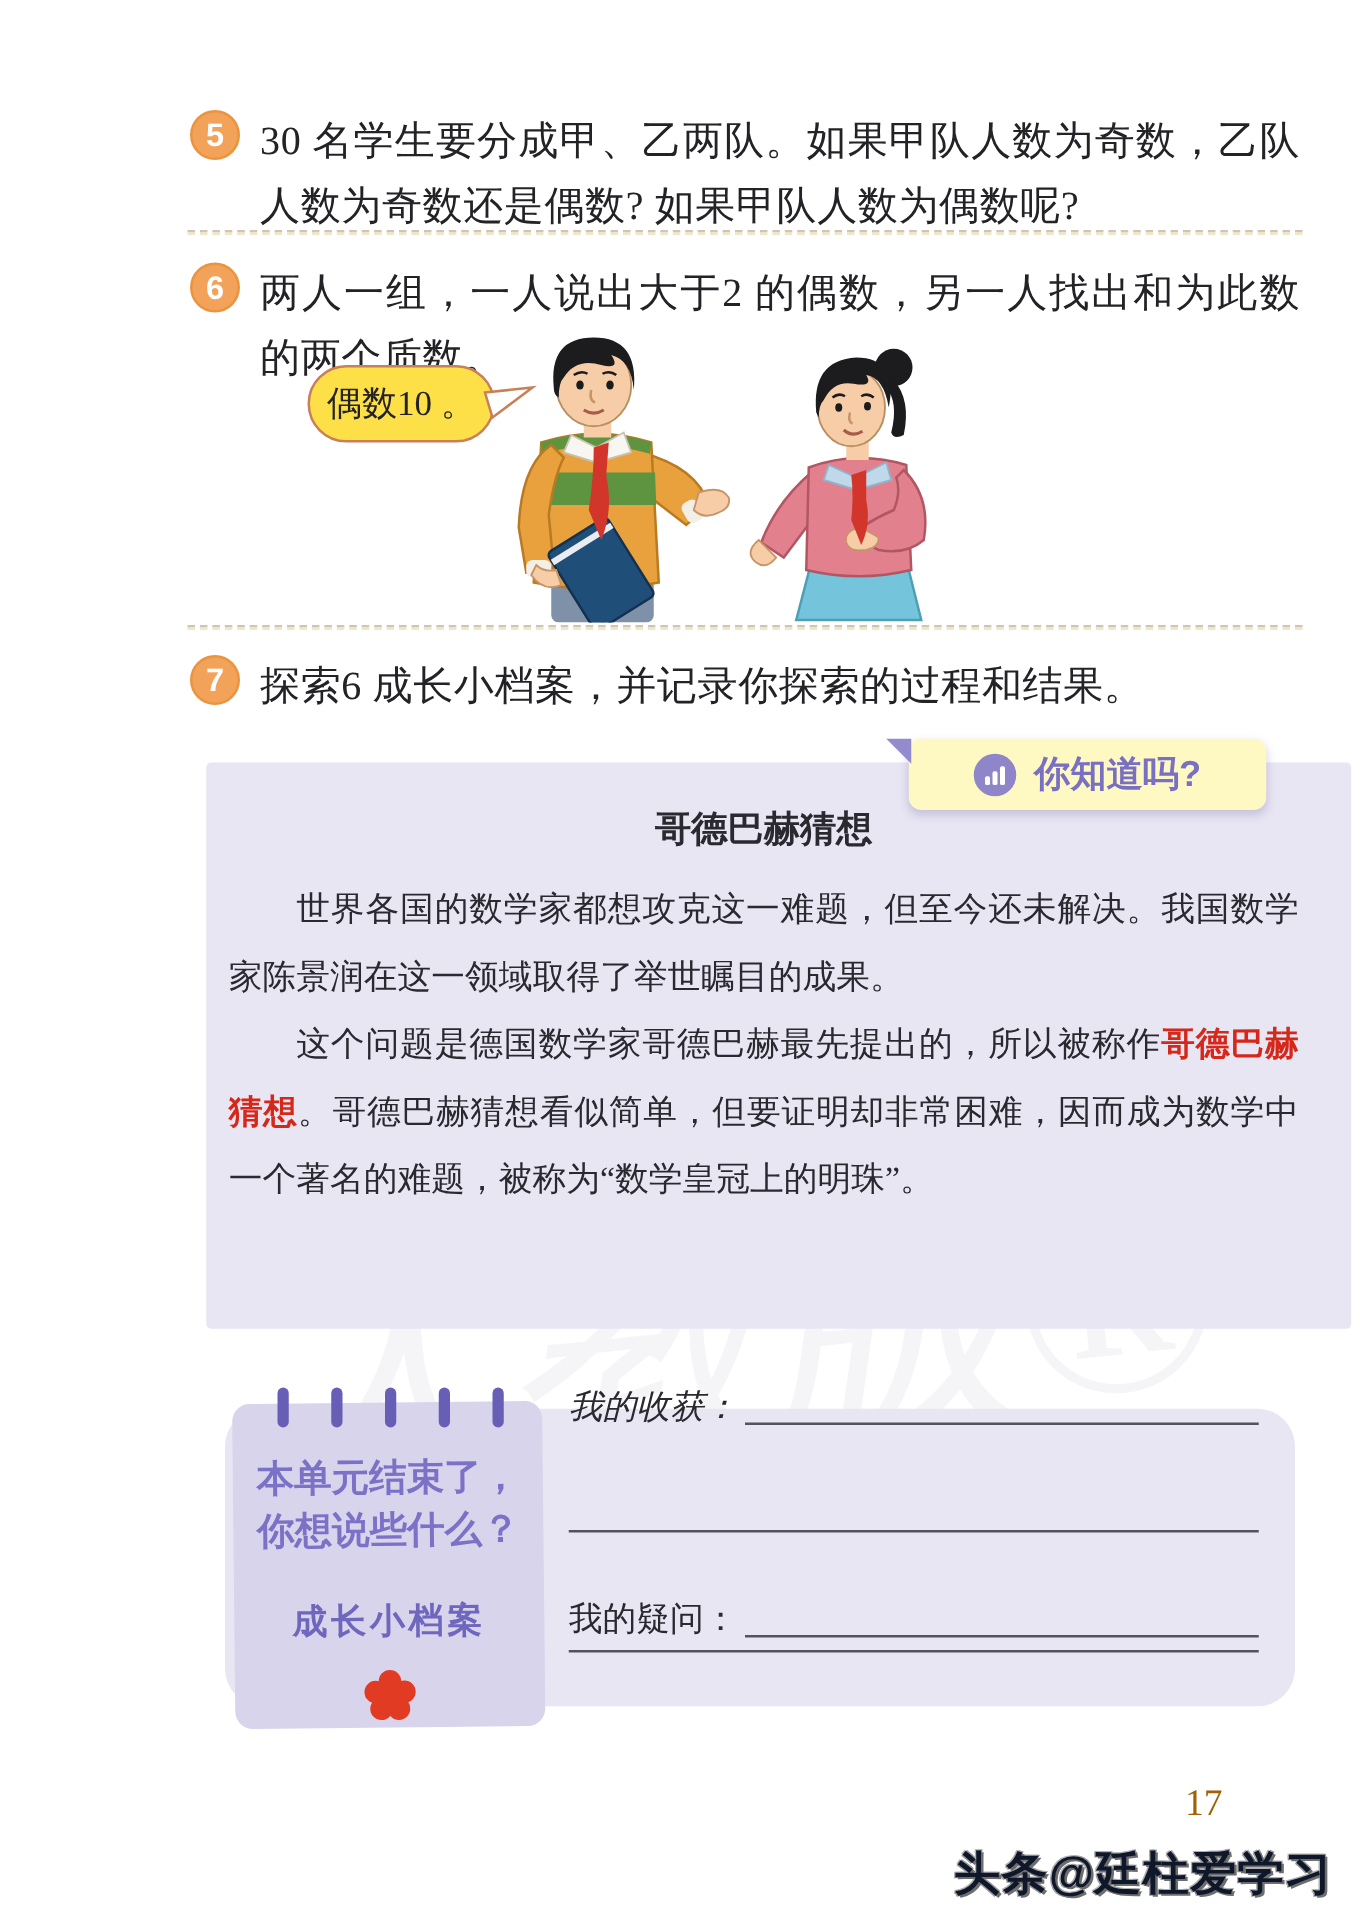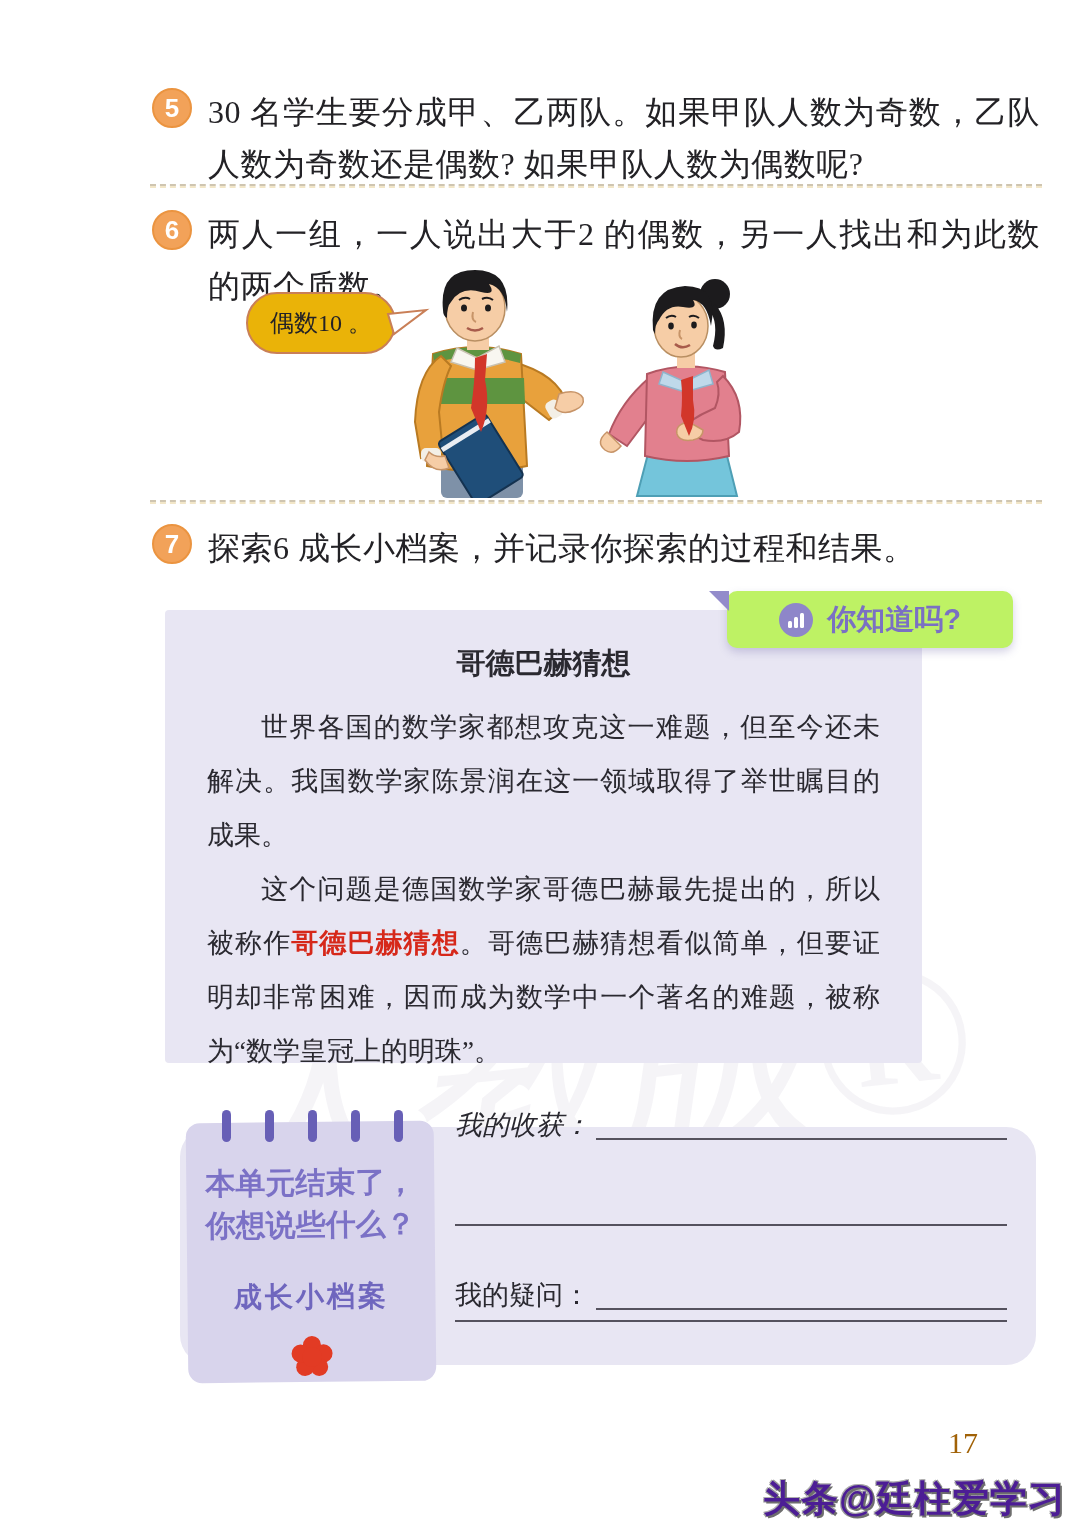--- a/index.html
+++ b/index.html
@@ -19,43 +19,43 @@
   .q5{top:86px;}
   .q6{top:208px;}
   .q7{top:522px;}
   
   .divider{position:absolute;left:150px;width:892px;height:0;
     border-top:2px dashed #CFC5B0;border-bottom:2px dashed #F2E6C8;}
   .d1{top:184px;}
   .d2{top:500px;}
   
   .bubble{
-    position:absolute;background:#eab308;border:2px solid #C97F57;border-radius:32px;
+    position:absolute;background:#fde047;border:2px solid #C97F57;border-radius:32px;
     display:flex;align-items:center;justify-content:center;
-    font-size:24px;color:#232226;z-index:3;
+    font-size:28px;color:#232226;z-index:3;
   }
   .bubble-left{left:246px;top:292px;width:146px;height:58px;}
   .bubble-right{left:782px;top:306px;width:132px;height:58px;}
   .tail{position:absolute;width:40px;height:30px;overflow:visible;}
   .tail-left{right:-34px;top:14px;}
   .tail-right{left:-32px;top:16px;}
   .figure{position:absolute;z-index:2;}
   .fig-boy{left:363px;top:262px;}
   .fig-girl{left:597px;top:274px;}
   
   .kb-box{
-    position:absolute;left:165px;top:610px;width:757px;height:453px;border-radius:4px;
-    background:#E8E6F3;z-index:1;box-sizing:border-box;padding:34px 42px 0 42px;
+    position:absolute;left:165px;top:610px;width:916px;height:453px;border-radius:4px;
+    background:#E8E6F3;z-index:1;box-sizing:border-box;padding:34px 42px 0 18px;
   }
   .kb-title{margin:0 0 16px 0;text-align:center;font-size:29px;font-weight:bold;color:#2A2930;}
   .kb-p{margin:0;font-size:27px;line-height:54px;text-align:justify;text-indent:2em;color:#2A2930;}
   .kb-red{color:#D6281A;font-weight:bold;}
   .kb-tab{
     position:absolute;left:727px;top:591px;width:286px;height:57px;z-index:4;
-    background:#bef264;border-radius:10px;box-shadow:0 4px 8px rgba(100,92,160,0.28);
+    background:#fef9c3;border-radius:10px;box-shadow:0 4px 8px rgba(100,92,160,0.28);
     display:flex;align-items:center;justify-content:center;
   }
   .kb-fold{
     position:absolute;left:-18px;top:0;width:0;height:0;
     border-top:20px solid #938BCB;border-left:20px solid transparent;
   }
   .kb-tab-icon{
     width:34px;height:34px;border-radius:50%;background:#8E86C9;margin-right:14px;
     display:flex;align-items:center;justify-content:center;
   }
@@ -98,21 +98,21 @@
   .row-gain{top:1104px;font-style:italic;}
   .row-doubt{top:1246px;margin-top:28px;}
   .full-line{position:absolute;left:455px;width:552px;border-bottom:2px solid #55525E;z-index:3;}
   .fl1{top:1224px;}
   .fl2{top:1320px;}
   
   .page-num{position:absolute;left:948px;top:1426px;font-size:30px;color:#a16207;}
   .credit-wm{
     position:absolute;right:22px;top:1474px;z-index:5;
     font-family:"Liberation Sans",sans-serif;font-weight:bold;font-size:37px;letter-spacing:1px;
-    color:#4c1d95;text-shadow:2px 2px 0 #6E6E6E,-1px -1px 0 #AFAFAF,1px -1px 0 #9a9a9a,-1px 1px 0 #9a9a9a;text-align:right;
+    color:#0f172a;text-shadow:2px 2px 0 #6E6E6E,-1px -1px 0 #AFAFAF,1px -1px 0 #9a9a9a,-1px 1px 0 #9a9a9a;text-align:right;
   }
 </style>
 </head>
 <body>
 
 <div class="page">
 
   <div class="question q5">
     <span class="qnum">5</span>
     <p class="qtext">30 名学生要分成甲、乙两队。如果甲队人数为奇数，乙队人数为奇数还是偶数? 如果甲队人数为偶数呢?</p>

